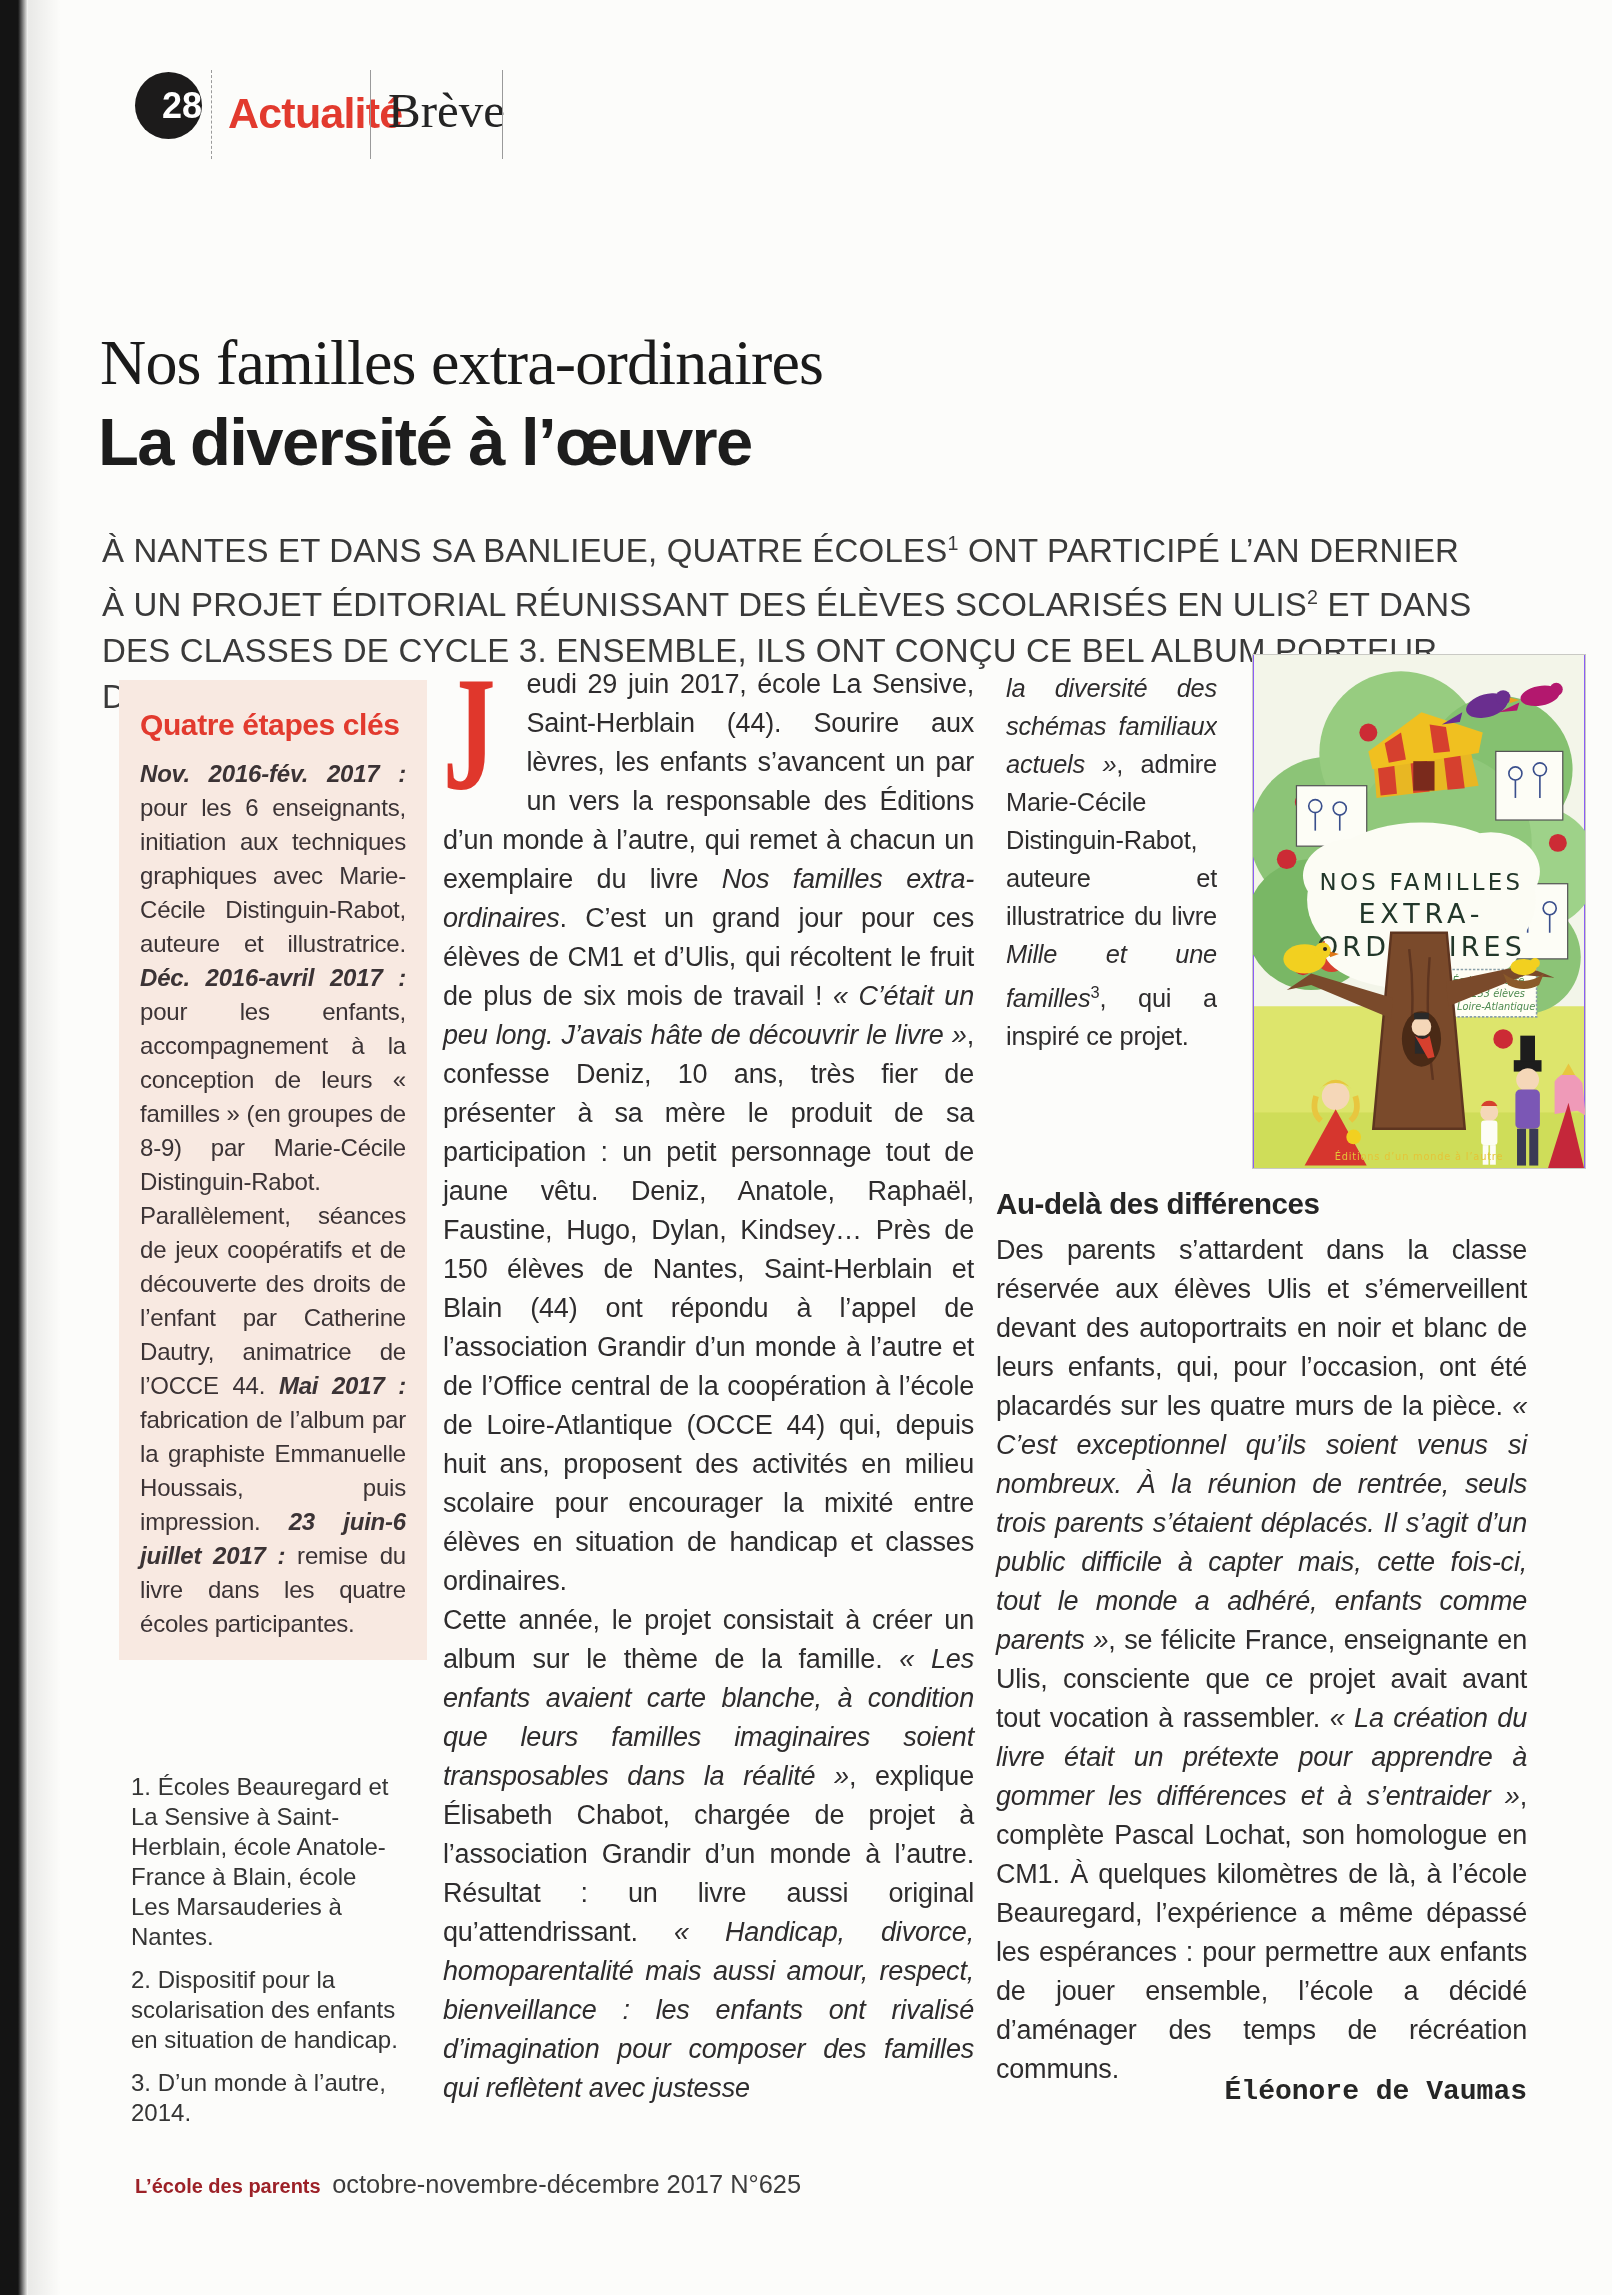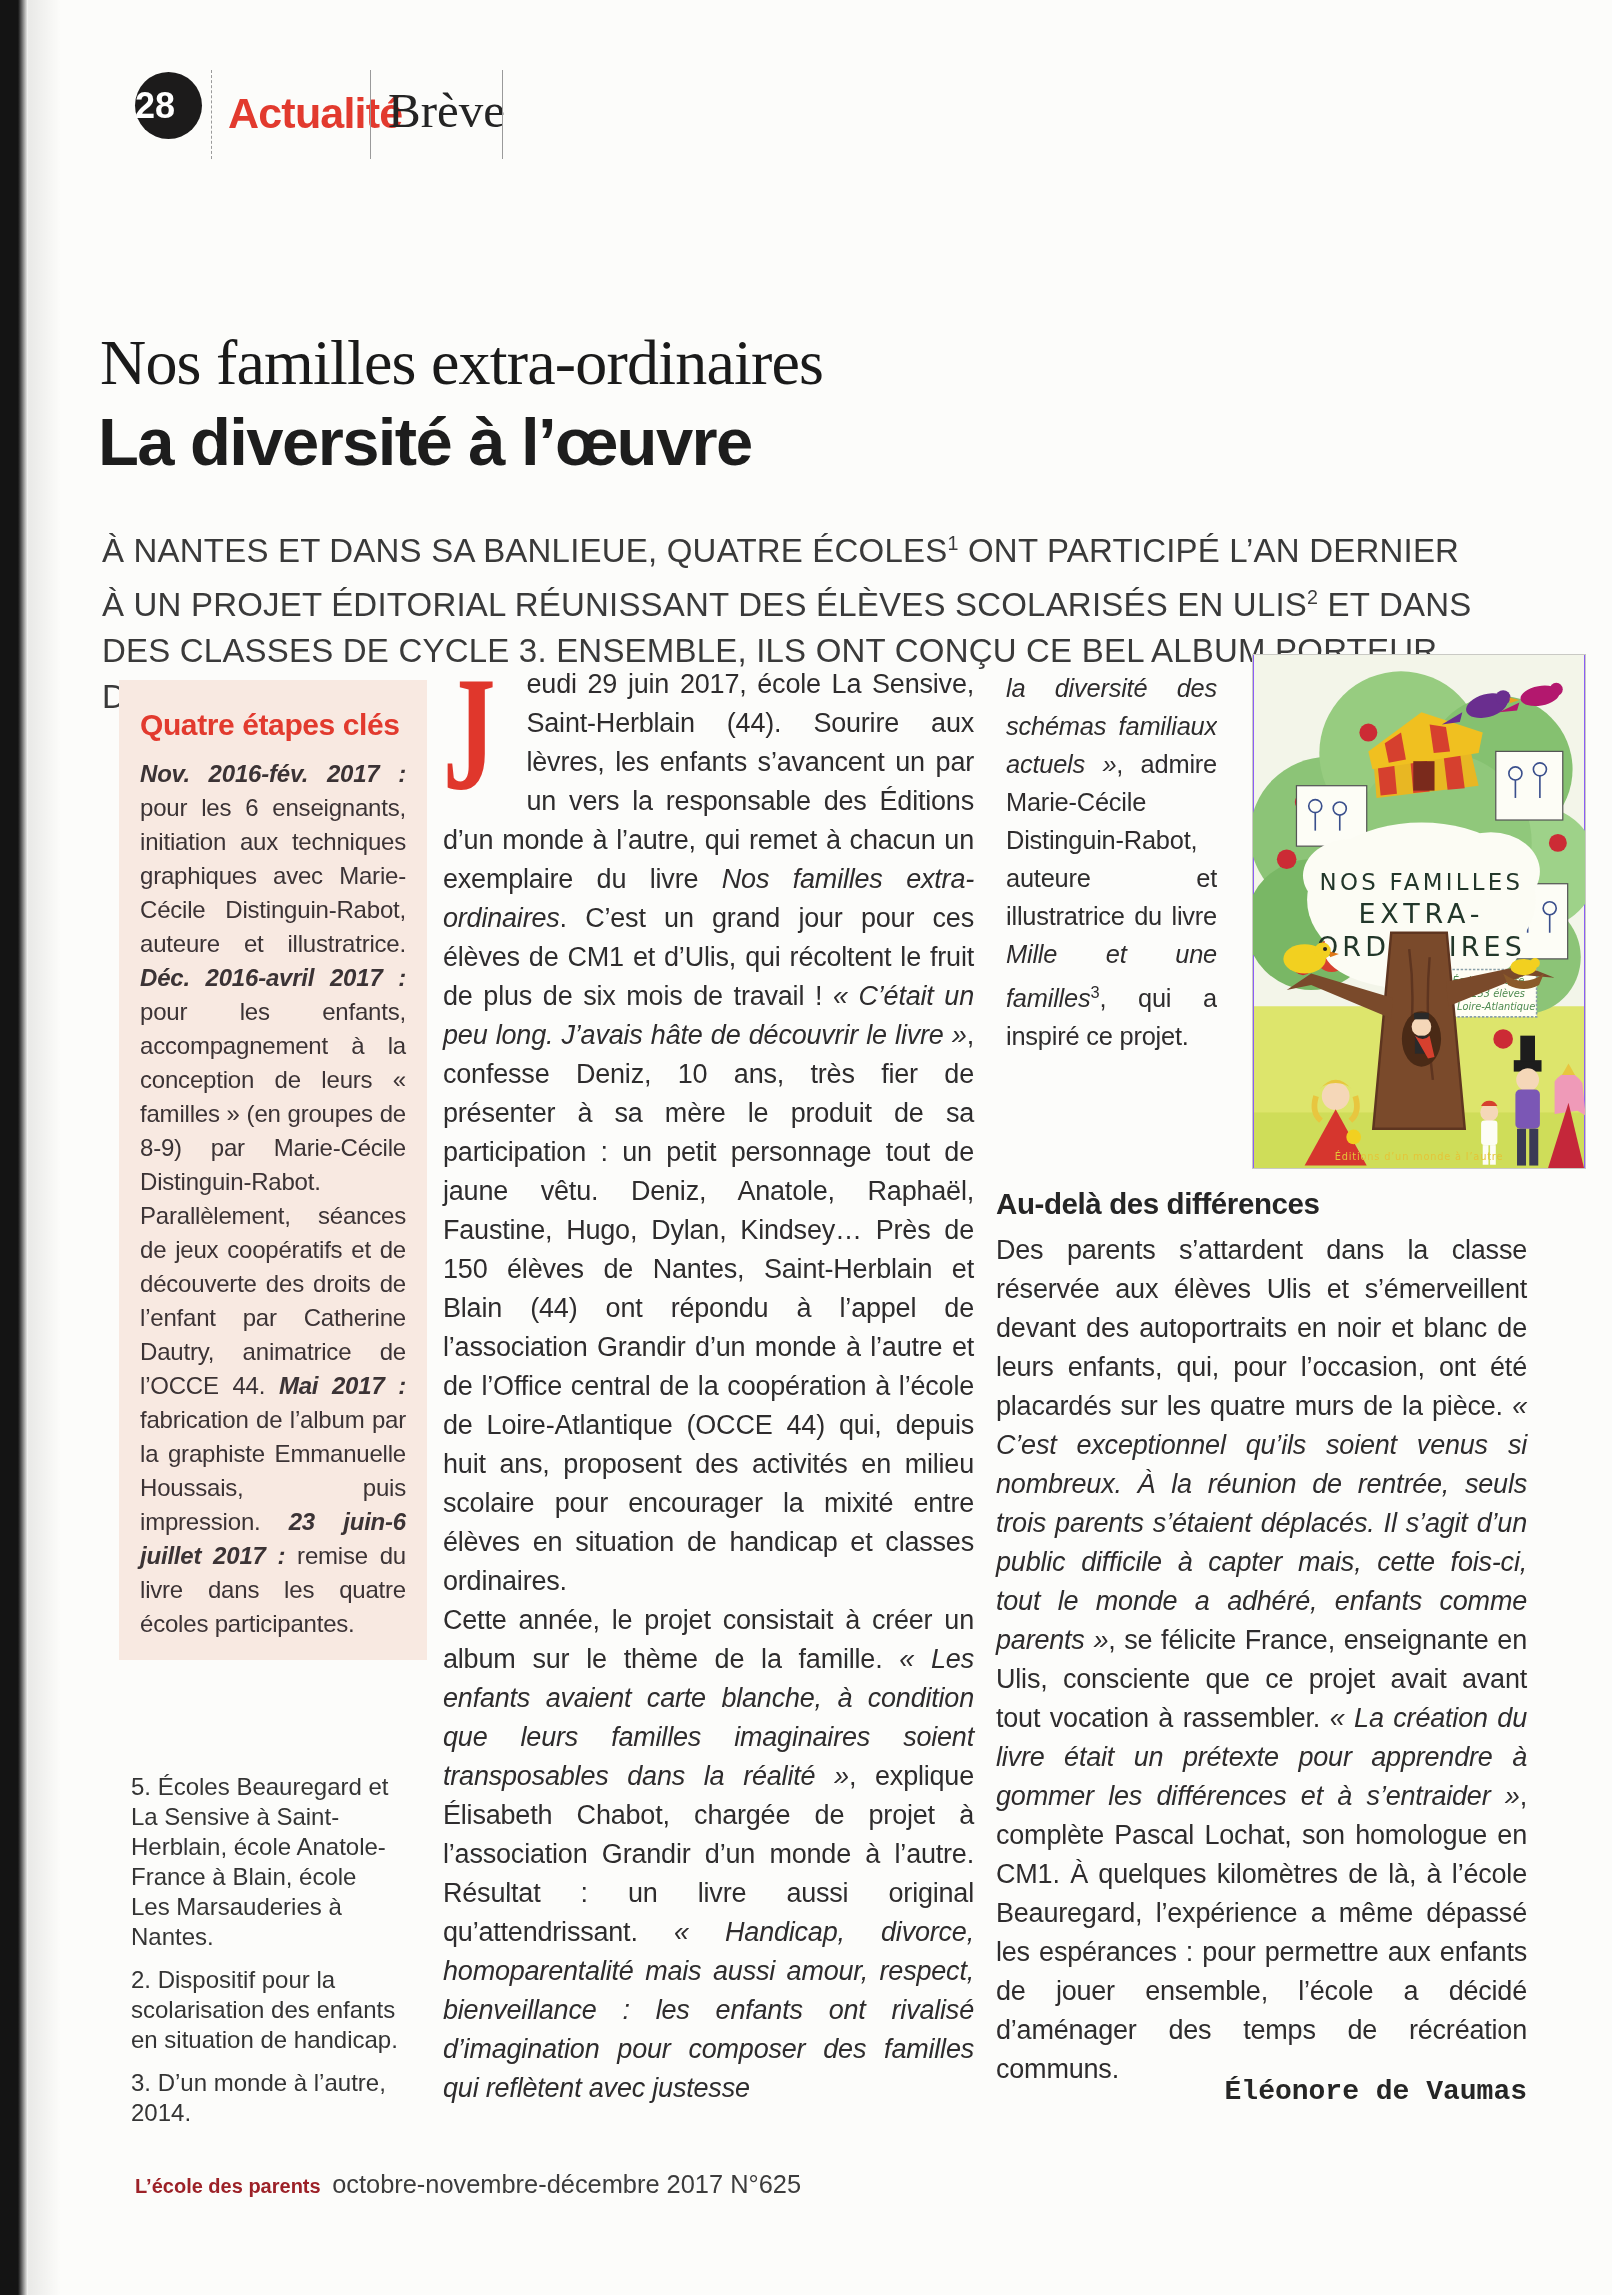--- a/index.html
+++ b/index.html
@@ -10,21 +10,21 @@
     color:#312f30;
     -webkit-font-smoothing:antialiased;
   }
   .abs{position:absolute;}
   
   .scan-edge{left:0;top:0;width:28px;height:2295px;background:linear-gradient(90deg,#141414 0 18px,#555 21px,rgba(120,120,120,0) 28px);}
   .scan-shade{left:28px;top:0;width:33px;height:2295px;background:linear-gradient(90deg,rgba(0,0,0,.08),rgba(0,0,0,0));}
 
   
   .page-circle{left:135px;top:72px;width:67px;height:67px;border-radius:50%;background:#1c1b1b;
-    display:flex;align-items:center;justify-content:flex-start;color:#fff;font-weight:700;font-size:36px;}
+    display:flex;align-items:center;justify-content:flex-end;color:#fff;font-weight:700;font-size:36px;}
   .hdr-div{top:70px;width:0;height:89px;border-left:1.6px solid #9a9a9a;}
   .hdr-div.dotted{border-left-style:dashed;}
   .section-label{left:228px;top:89px;font-size:43px;font-weight:800;color:#e23a2e;letter-spacing:-0.8px;}
   .rubric-label{left:388px;top:82px;font-family:"Liberation Serif",serif;font-size:49px;color:#242424;}
 
   
   .kicker{left:100px;top:326px;font-family:"Liberation Serif",serif;font-size:64px;color:#1a1a1a;letter-spacing:-0.8px;white-space:nowrap;}
   .main-title{left:98px;top:403px;font-size:67px;font-weight:800;color:#1d1d1d;letter-spacing:-1.6px;white-space:nowrap;}
   .standfirst{left:102px;top:520px;width:1377px;font-size:33px;line-height:46px;color:#3a3a3a;letter-spacing:0.2px;}
   .standfirst sup{font-size:19.7px;}
@@ -85,21 +85,21 @@
   <p class="sidebar-title">Quatre étapes clés</p>
   <div class="sidebar-body">
     <span class="sb-date">Nov. 2016-fév. 2017 :</span><span> pour les 6 enseignants, initiation aux techniques graphiques avec Marie-Cécile Distinguin-Rabot, auteure et illustratrice.</span>
     <span class="sb-date">Déc. 2016-avril 2017 :</span><span> pour les enfants, accompagnement à la conception de leurs « familles » (en groupes de 8-9) par Marie-Cécile Distinguin-Rabot. Parallèlement, séances de jeux coopératifs et de découverte des droits de l’enfant par Catherine Dautry, animatrice de l’OCCE 44.</span>
     <span class="sb-date">Mai 2017 :</span><span> fabrication de l’album par la graphiste Emmanuelle Houssais, puis impression.</span>
     <span class="sb-date">23 juin-6 juillet 2017 :</span><span> remise du livre dans les quatre écoles participantes.</span>
   </div>
 </div>
 
 <div class="abs footnotes">
-  <p>5. Écoles Beauregard et La Sensive à Saint-Herblain, école Anatole-France à Blain, école Les Marsauderies à Nantes.</p>
+  <p>1. Écoles Beauregard et La Sensive à Saint-Herblain, école Anatole-France à Blain, école Les Marsauderies à Nantes.</p>
   <p>2. Dispositif pour la scolarisation des enfants en situation de handicap.</p>
   <p>3. D’un monde à l’autre, 2014.</p>
 </div>
 
 <div class="abs col col1">
   <span class="dropcap">J</span><span><span>eudi 29 juin 2017, école La Sensive, Saint-Herblain (44). Sourire aux lèvres, les enfants s’avancent un par un vers la responsable des Éditions d’un monde à l’autre, qui remet à chacun un exemplaire du livre </span><span class="it">Nos familles extra-ordinaires</span><span>. C’est un grand jour pour ces élèves de CM1 et d’Ulis, qui récoltent le fruit de plus de six mois de travail ! </span><span class="it">« C’était un peu long. J’avais hâte de découvrir le livre »</span><span>, confesse Deniz, 10 ans, très fier de présenter à sa mère le produit de sa participation : un petit personnage tout de jaune vêtu. Deniz, Anatole, Raphaël, Faustine, Hugo, Dylan, Kindsey… Près de 150 élèves de Nantes, Saint-Herblain et Blain (44) ont répondu à l’appel de l’association Grandir d’un monde à l’autre et de l’Office central de la coopération à l’école de Loire-Atlantique (OCCE 44) qui, depuis huit ans, proposent des activités en milieu scolaire pour encourager la mixité entre élèves en situation de handicap et classes ordinaires.</span><br><span>Cette année, le projet consistait à créer un album sur le thème de la famille. </span><span class="it">« Les enfants avaient carte blanche, à condition que leurs familles imaginaires soient transposables dans la réalité »</span><span>, explique Élisabeth Chabot, chargée de projet à l’association Grandir d’un monde à l’autre. Résultat : un livre aussi original qu’attendrissant. </span><span class="it">« Handicap, divorce, homoparentalité mais aussi amour, respect, bienveillance : les enfants ont rivalisé d’imagination pour composer des familles qui reflètent avec justesse</span></span>
 </div>
 
 <div class="abs col col2-top"><span class="it">la diversité des schémas familiaux actuels »</span><span>, admire Marie-Cécile Distinguin-Rabot, auteure et illustratrice du livre </span><span class="it">Mille et une familles</span><sup>3</sup><span>, qui a inspiré ce projet.</span></div>
 

